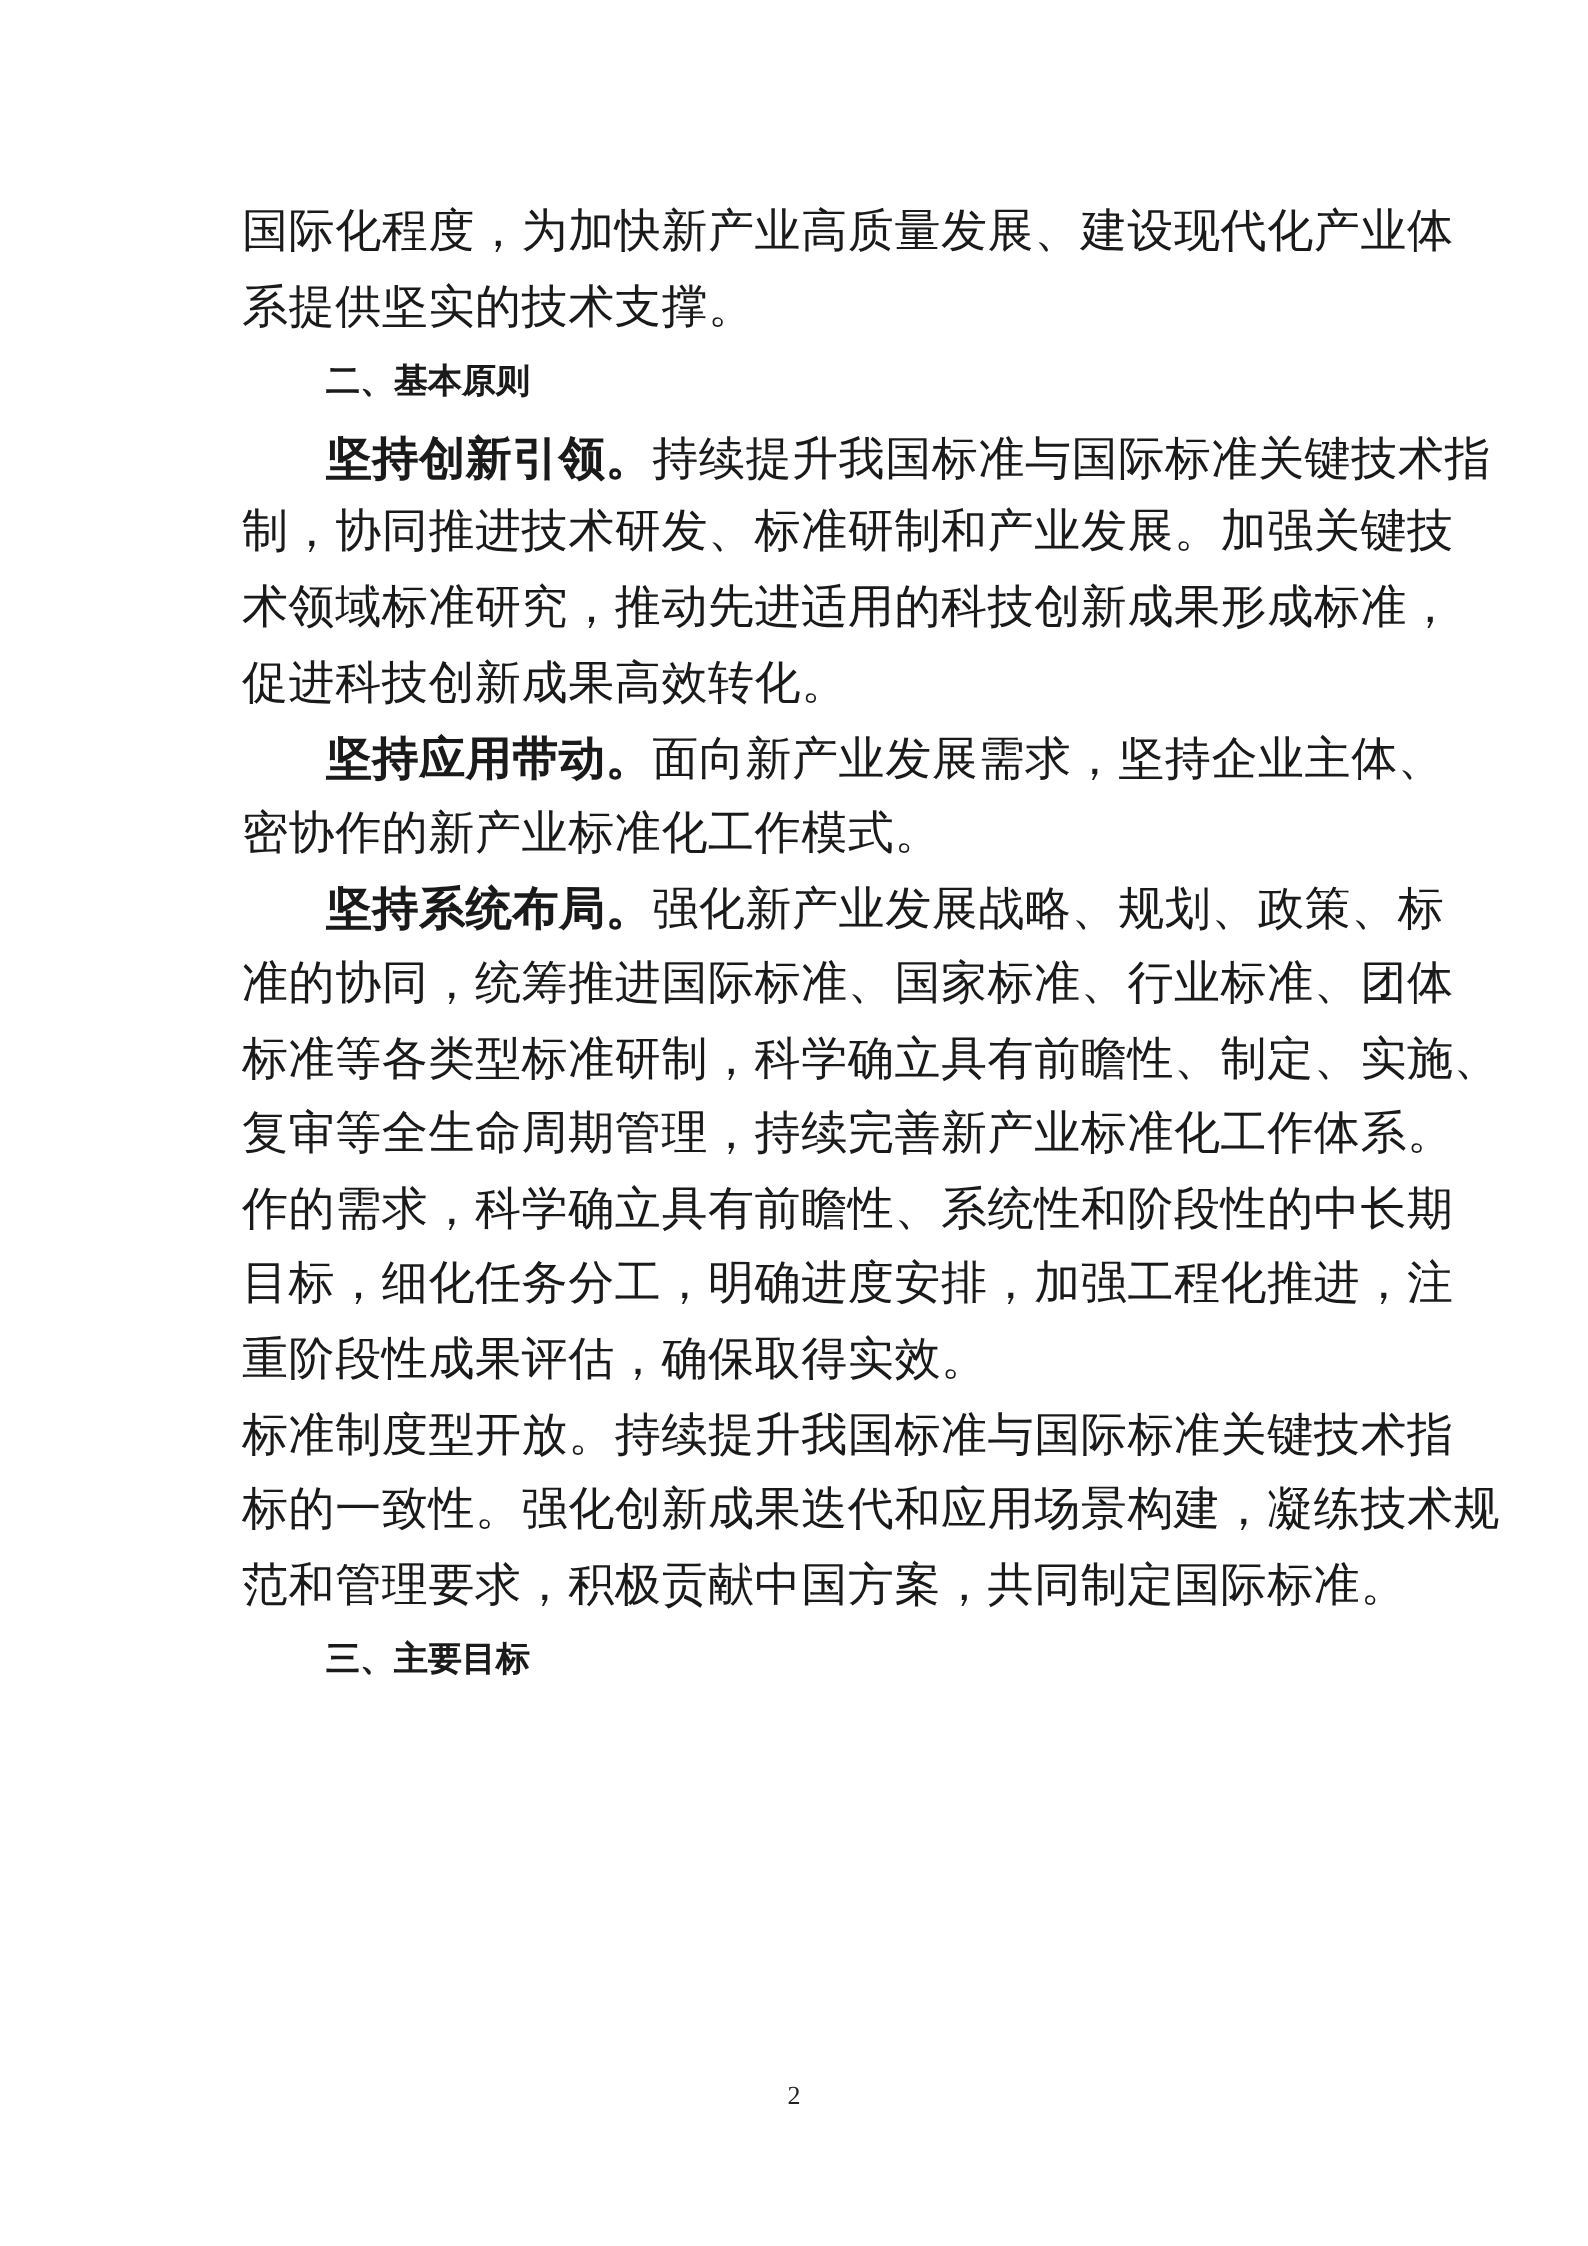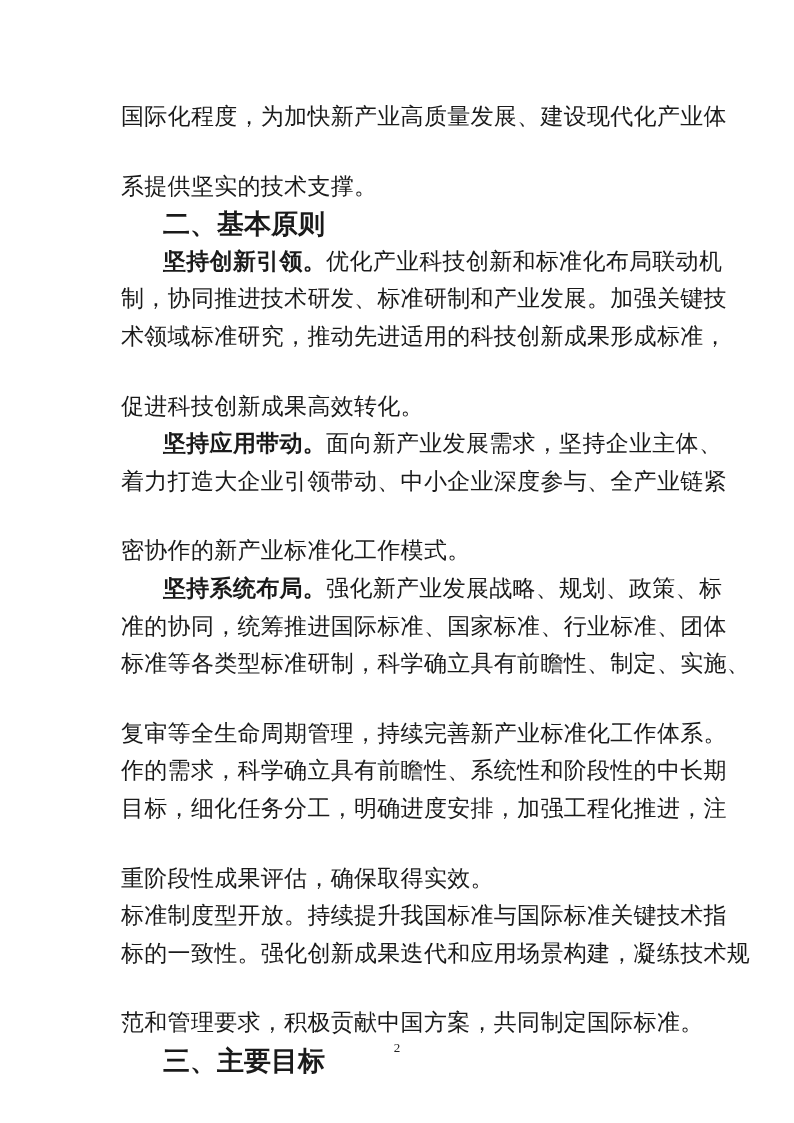--- a/index.html
+++ b/index.html
@@ -25,26 +25,25 @@
       height: 37.6px;
       line-height: 37.6px;
       font-size: 23px;
       white-space: nowrap;
       text-align: justify;
       text-align-last: justify;
       letter-spacing: 0.3px;
     }
     .line.last {
       text-align-last: left;
-      margin-top: 32px;
     }
     .heading {
       height: 37.6px;
       line-height: 37.6px;
-      font-size: 27px;
+      font-size: 17px;
       font-weight: bold;
       font-family: "DejaVu Sans", "Liberation Sans", sans-serif;
       padding-left: 42px;
       white-space: nowrap;
     }
     .indent {
       padding-left: 42px;
     }
     .lead {
       font-weight: bold;
@@ -65,29 +64,28 @@
 <body>
 
 <div class="page">
 
   <div class="line">国际化程度，为加快新产业高质量发展、建设现代化产业体</div>
   <div class="line last">系提供坚实的技术支撑。</div>
 
   <div class="heading">二、基本原则</div>
 
   <div>
-    <div class="line indent"><span class="lead">坚持创新引领。</span><span>优化产业科技创新和标准化布局联动机</span></div>
+    <div class="line indent"><span class="lead">坚持创新引领。</span><span>持续提升我国标准与国际标准关键技术指</span></div>
     <div class="line">制，协同推进技术研发、标准研制和产业发展。加强关键技</div>
     <div class="line">术领域标准研究，推动先进适用的科技创新成果形成标准，</div>
     <div class="line last">促进科技创新成果高效转化。</div>
   </div>
 
   <div>
     <div class="line indent"><span class="lead">坚持应用带动。</span><span>面向新产业发展需求，坚持企业主体、</span></div>
-    <div class="line">着力打造大企业引领带动、中小企业深度参与、全产业链紧</div>
     <div class="line last">密协作的新产业标准化工作模式。</div>
   </div>
 
   <div>
     <div class="line indent"><span class="lead">坚持系统布局。</span><span>强化新产业发展战略、规划、政策、标</span></div>
     <div class="line">准的协同，统筹推进国际标准、国家标准、行业标准、团体</div>
     <div class="line">标准等各类型标准研制，科学确立具有前瞻性、制定、实施、</div>
     <div class="line last">复审等全生命周期管理，持续完善新产业标准化工作体系。</div>
   </div>
 

